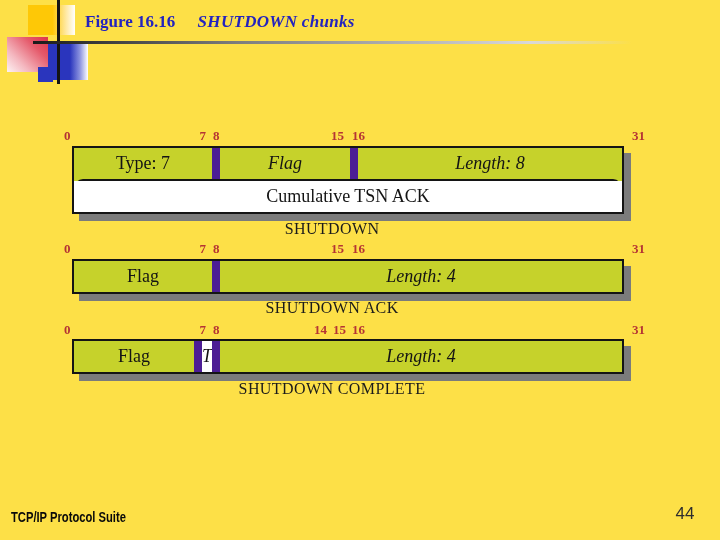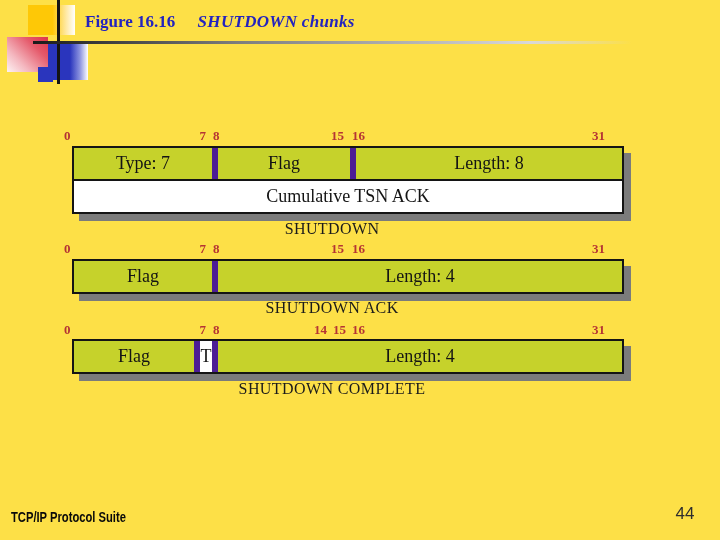--- a/index.html
+++ b/index.html
@@ -25,32 +25,32 @@
   .fig-title{display:inline-block;margin-left:18px;font-style:italic;letter-spacing:.3px;}
   
   .bit{position:absolute;width:30px;font-size:13px;font-weight:bold;color:#b53434;
     font-family:"Liberation Serif",serif;line-height:13px;}
   .bits-d1 .bit{top:129px;} .bits-d2 .bit{top:242px;} .bits-d3 .bit{top:323px;}
   .b-0 {left:64px;text-align:left;}
   .b-7 {left:176px;text-align:right;}
   .b-8 {left:213px;text-align:left;}
   .b-15{left:314px;text-align:right;}
   .b-16{left:352px;text-align:left;}
-  .b-31{left:575px;text-align:right;}
+  .b-31{left:632px;}
   .b3-14{left:297px;text-align:right;}
   .b3-15{left:331px;width:17px;text-align:center;}
   
   .bar{position:absolute;left:72px;width:552px;border:2px solid #141414;
     box-sizing:border-box;background:#c6d22b;box-shadow:7px 7px 0 #7b7b7b;}
   .bar-d1{top:146px;} .bar-d2{top:259px;} .bar-d3{top:339px;}
-  .row{display:flex;height:31px;}
+  .row{display:flex;height:31px;border-radius:9px;}
   .row + .row{border-top:2px solid #141414;}
   .cell{display:flex;align-items:center;justify-content:center;
     font-size:18px;color:#141414;box-sizing:border-box;overflow:hidden;}
-  .cell + .cell{border-left:6px solid #4c1d95;}
+  .cell + .cell{border-left:8px solid #4c1d95;font-style:italic;}
   .c-type{flex:0 0 138px;}
   .c-flag{flex:0 0 138px;}
   .c-flag3{flex:0 0 120px;}
   .c-t{flex:0 0 18px;background:#ffffff;}
   .c-len{flex:1 1 auto;}
   .c-full{flex:1 1 auto;background:#ffffff;}
   
   .caption{position:absolute;left:56px;width:552px;text-align:center;
     font-size:16px;color:#1b1b1b;letter-spacing:.4px;}
   .cap-d1{top:220px;} .cap-d2{top:299px;} .cap-d3{top:380px;}

